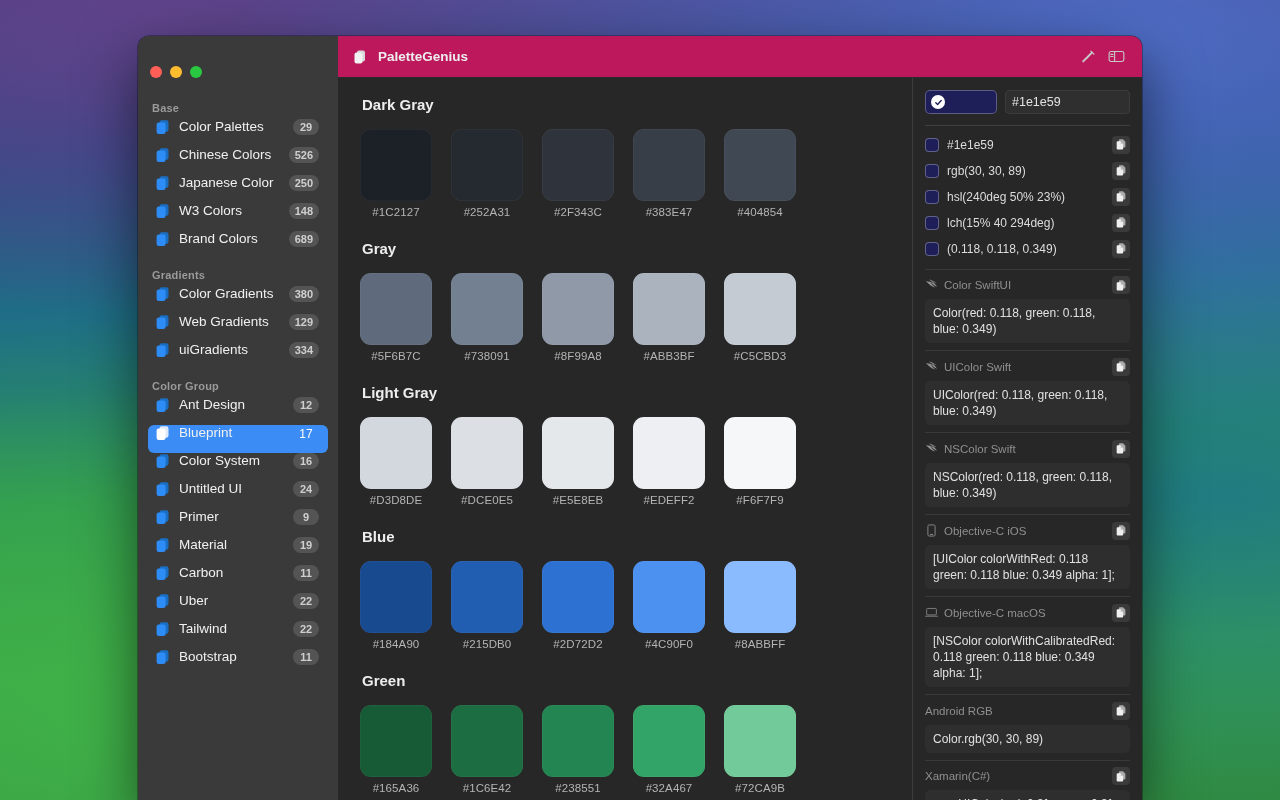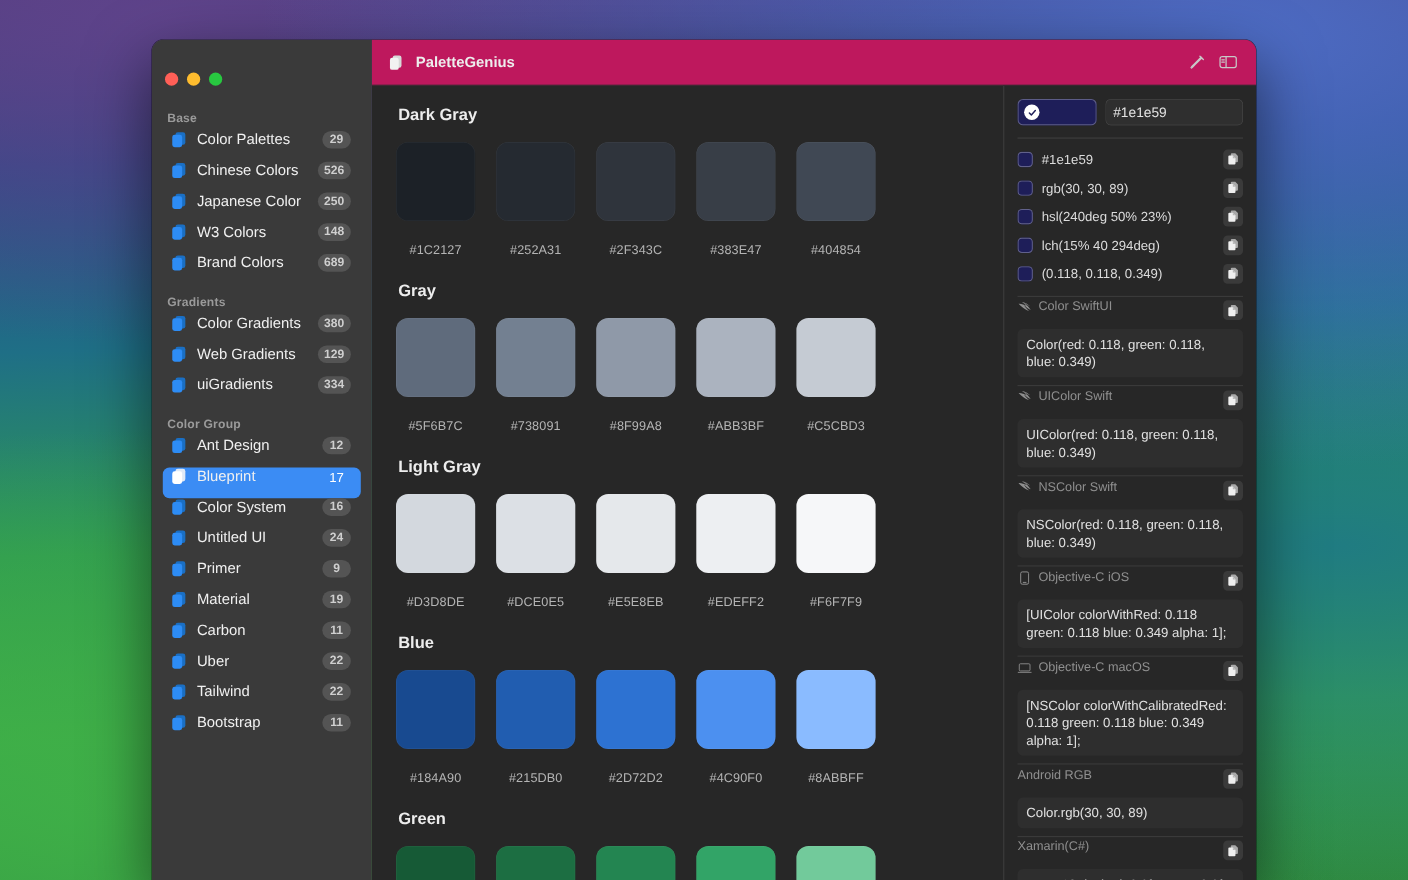--- a/index.html
+++ b/index.html
@@ -71,21 +71,21 @@
   #swatches { flex: 1; overflow: hidden; padding: 18px 22px 0 22px; min-width: 0; }
   .grp-title { font-size: 15px; font-weight: 700; color: #ededed; margin: 0 0 16px 2px; }
   .grp { margin-bottom: 22px; }
   .row { display: flex; gap: 19px; }
   .chip { width: 72px; }
   .chip .box {
     width: 72px; height: 72px; border-radius: 11px;
     box-shadow: inset 0 0 0 0.5px rgba(255,255,255,0.08);
   }
   .chip .hex {
-    font-size: 11.5px; color: #b4b4b4; text-align: center; margin-top: 21px;
+    font-size: 11.5px; color: #b4b4b4; text-align: center; margin-top: 5px;
     letter-spacing: 0.1px;
   }
 
   
   #inspector {
     width: 230px; flex: none; background: #272727; border-left: 0.5px solid #3d3d3d;
     padding: 12px 12px 0 12px; overflow: hidden;
   }
   .ins-top { display: flex; gap: 8px; align-items: center; margin-bottom: 11px; }
   .ins-swatch {
@@ -110,21 +110,21 @@
     box-shadow: inset 0 0 0 1px rgba(255,255,255,0.30);
   }
   .fmt-text { flex: 1; font-size: 12px; color: #dcdcdc; white-space: nowrap; }
 
   .copy-btn {
     width: 18px; height: 18px; border-radius: 4px; background: #3a3a3a;
     display: flex; align-items: center; justify-content: center; flex: none;
   }
 
   .sec { margin-top: 4px; }
-  .sec-hd { display: flex; align-items: flex-start; gap: 6px; height: 24px; }
+  .sec-hd { display: flex; align-items: center; gap: 6px; height: 24px; }
   .sec-ico { width: 13px; height: 13px; flex: none; display: flex; align-items: center; justify-content: center; }
   .sec-title { flex: 1; font-size: 11.5px; color: #8f8f8f; white-space: nowrap; }
   .sec-code {
     background: #2e2e2e; border-radius: 5px; padding: 6px 8px; font-size: 12px;
     color: #e0e0e0; line-height: 1.35; margin-top: 2px; word-break: break-word;
   }
   .sec-rule { height: 0.5px; background: #3a3a3a; margin: 7px 0 0 0; }
 </style>
 </head>
 <body>

